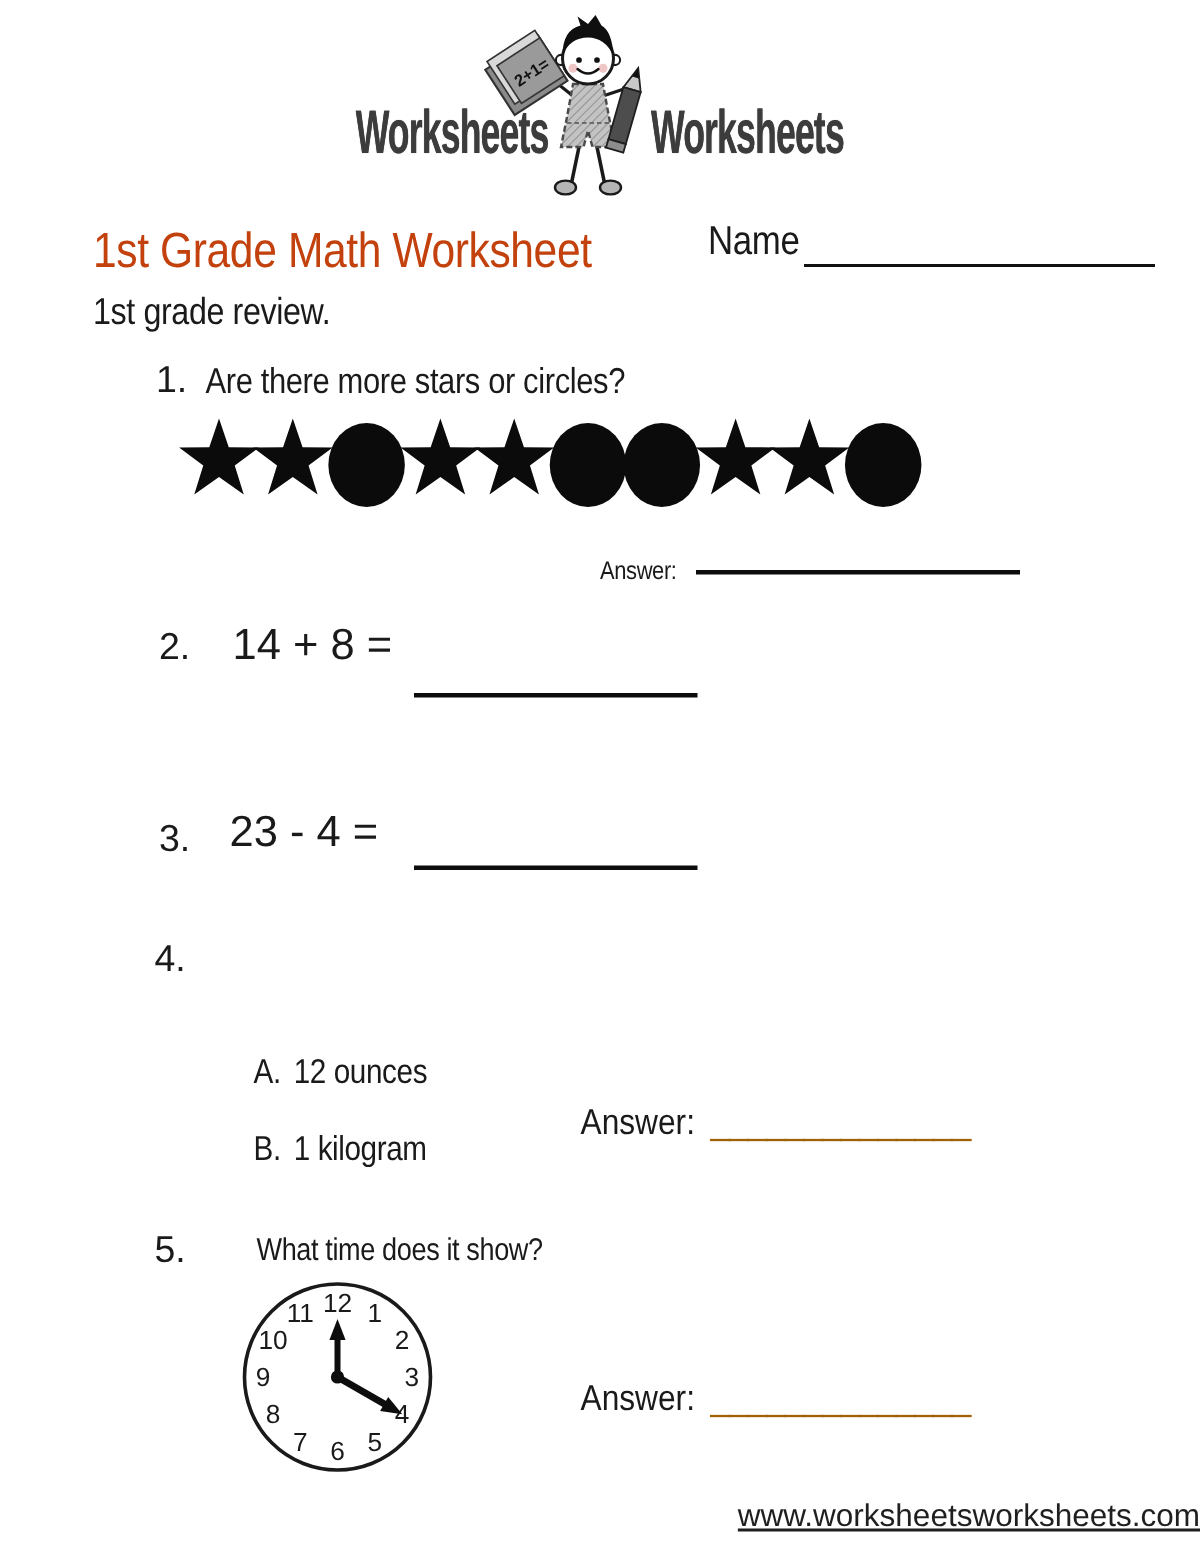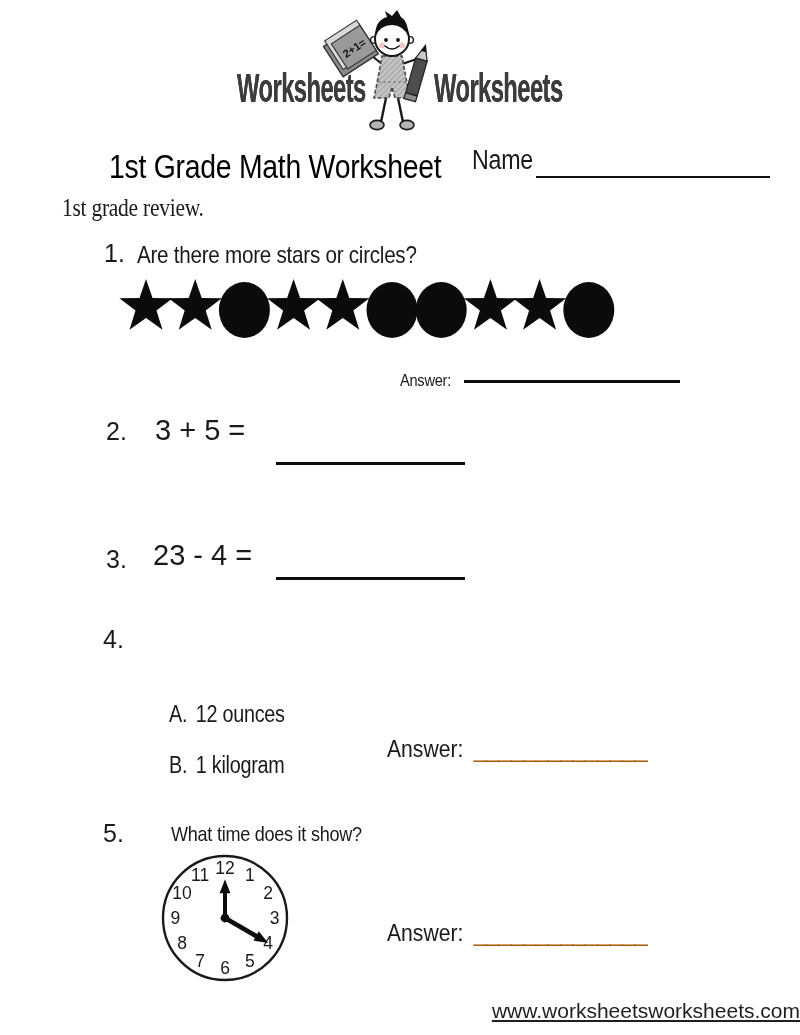--- a/index.html
+++ b/index.html
@@ -11,24 +11,24 @@
   .cond{display:inline-block;transform:scaleX(.86);transform-origin:0 50%;letter-spacing:-.3px;}
 
   
   .logo-word{position:absolute;top:68px;font-size:41px;font-weight:bold;color:#3c3c3c;
     line-height:1;letter-spacing:-1px;white-space:nowrap;text-shadow:0 0 .6px #3c3c3c;}
   .logo-left{right:434px;transform:scaleX(.58);transform-origin:100% 50%;}
   .logo-right{left:434px;transform:scaleX(.58);transform-origin:0 50%;}
   .mascot{position:absolute;left:315px;top:8px;}
 
   
-  .title{left:62px;top:150px;font-size:33px;color:#000000;margin-left:47px;}
+  .title{left:62px;top:150px;font-size:33px;color:#c2410c;}
   .name-label{left:472px;top:146px;font-size:27px;}
   .name-line{position:absolute;left:536px;top:176px;width:234px;height:0;border-bottom:2px solid #111;}
-  .subtitle{left:62px;top:195px;font-size:25px;font-family:Liberation Serif, serif;}
+  .subtitle{left:62px;top:195px;font-size:25px;}
 
   
   .q-num{font-size:25px;}
   .q-text{font-size:24px;}
   .blank-line{position:absolute;height:0;border-bottom:3px solid #0d0d0d;}
 
   .q1-num{left:104px;top:240px;}
   .q1-text{left:137px;top:242px;}
   .shapes{position:absolute;left:118px;top:277px;}
   .q1-ans-label{left:400px;top:372px;font-size:17px;}
@@ -129,21 +129,21 @@
       <ellipse cx="274" cy="33" rx="25.5" ry="28" fill="#0b0b0b"></ellipse>
       <ellipse cx="323.20000000000005" cy="33" rx="25.5" ry="28" fill="#0b0b0b"></ellipse>
       <polygon points="372.4,2.0 378.9,21.1 399.0,21.3 382.9,33.4 388.9,52.7 372.4,41.0 355.9,52.7 361.9,33.4 345.8,21.3 365.9,21.1" fill="#0b0b0b"></polygon>
       <polygon points="421.6,2.0 428.1,21.1 448.2,21.3 432.1,33.4 438.1,52.7 421.6,41.0 405.1,52.7 411.1,33.4 395.0,21.3 415.1,21.1" fill="#0b0b0b"></polygon>
       <ellipse cx="470.8" cy="33" rx="25.5" ry="28" fill="#0b0b0b"></ellipse>
     </svg>
   <span class="abs q1-ans-label"><span class="cond">Answer:</span></span>
   <div class="blank-line q1-ans-line"></div>
 
   <span class="abs q-num q2-num">2.</span>
-  <span class="abs q2-expr">3 + 5 =</span>
+  <span class="abs q2-expr">14 + 8 =</span>
   <div class="blank-line q2-line"></div>
 
   <span class="abs q-num q3-num">3.</span>
   <span class="abs q3-expr">23 - 4 =</span>
   <div class="blank-line q3-line"></div>
 
   <span class="abs q-num q4-num">4.</span>
   <span class="abs q4-optA"><span class="cond"><span class="opt-letter">A.</span><span>12 ounces</span></span></span>
   <span class="abs q4-optB"><span class="cond"><span class="opt-letter">B.</span><span>1 kilogram</span></span></span>
   <span class="abs q4-ans"><span class="ans-label">Answer:</span><span class="ans-blank">______________</span></span>

